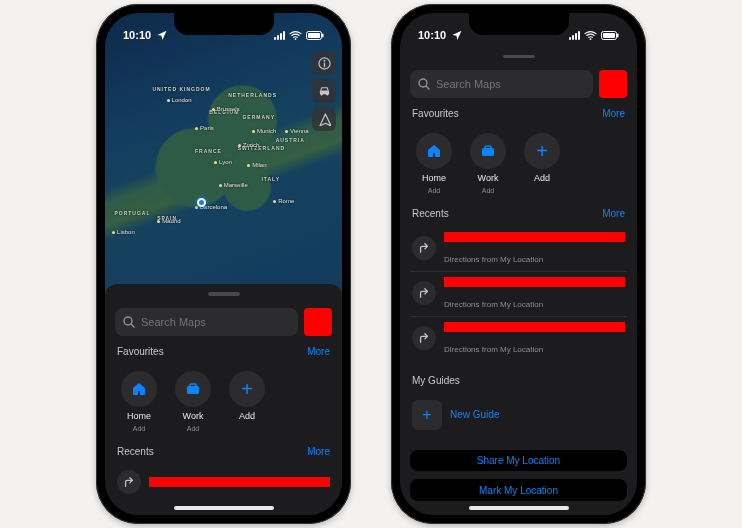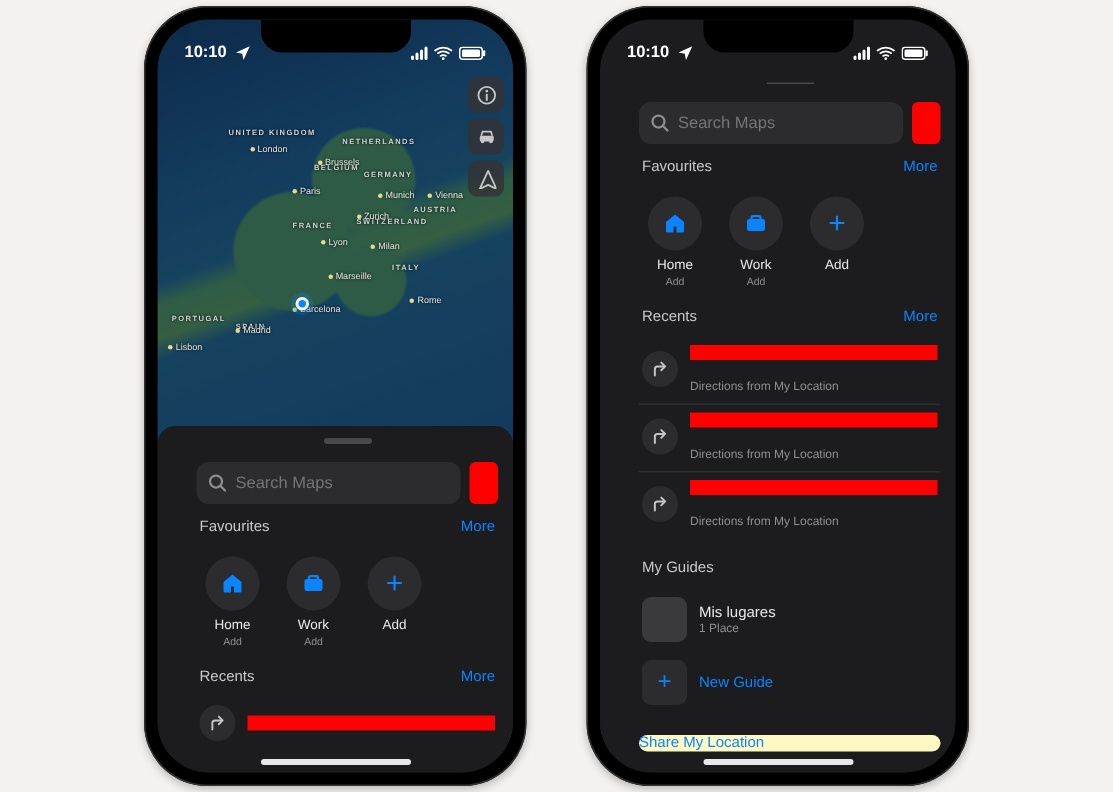--- a/index.html
+++ b/index.html
@@ -86,21 +86,21 @@
       position:absolute; top:6px; right:6px; display:flex; flex-direction:column; gap:4px; z-index:10;
     }
     .side-btn {
       width:24px;height:24px; background:rgba(50,50,54,.85); border-radius:6px;
       display:flex;align-items:center;justify-content:center; color:#c6c6c8;
     }
     .side-btn svg{width:13px;height:13px;}
 
     
     .panel {
-      background:#1c1c1e; padding:8px 10px 14px 26px; display:flex; flex-direction:column;
+      background:#1c1c1e; padding:8px 10px 14px 10px; display:flex; flex-direction:column;
       gap:8px;
     }
     .panel.full { flex:1; overflow:hidden; }
     .grabber {
       width:32px;height:4px;border-radius:3px;background:#48484a; margin:0 auto 4px;
     }
     .search-row { display:flex; gap:6px; align-items:center;}
     .search {
       flex:1; background:#2c2c2e; border-radius:8px; height:28px;
       display:flex; align-items:center; gap:6px; padding:0 8px; color:#8e8e93;
@@ -148,22 +148,22 @@
     .guide-add{
       width:30px;height:30px;border-radius:6px;background:#2c2c2e;
       display:flex;align-items:center;justify-content:center;color:#0a84ff;font-size:16px;
     }
     .guide-body{display:flex;flex-direction:column;}
     .guide-title{font-size:10px;color:#e8e8ea;}
     .guide-sub{font-size:8px;color:#8e8e93;}
     .guide-new{font-size:10px;color:#0a84ff;}
 
     .action-btn{
-      background:#fef9c3; border-radius:8px; height:30px;
-      display:flex; align-items:center; 
+      background:#000000; border-radius:8px; height:30px;
+      display:flex; align-items:center; justify-content:center;
       font-size:10px; color:#0a84ff;
     }
   </style>
 </head>
 <body>
 
 <svg width="0" height="0" style="position:absolute">
   <defs>
     <g id="ic-search">
         <circle cx="5" cy="5" r="4" fill="none" stroke="currentColor" stroke-width="1.5"></circle>
@@ -468,32 +468,28 @@
               <div class="recent-sub">Directions from My Location</div>
             </div>
           </div>
         </div>
 
       <div class="section-hdr" style="margin-top:4px;">
         <span class="section-title">My Guides</span>
       </div>
       <div class="list">
         <div class="guide-item">
-          <div class="guide-thumb"></div>
-          <div class="guide-body">
-            <span class="guide-title">Mis lugares</span>
-            <span class="guide-sub">1 Place</span>
-          </div>
-        </div>
-        <div class="guide-item">
           <div class="guide-add">+</div>
           <span class="guide-new">New Guide</span>
         </div>
       </div>
 
       <div class="action-btn" style="margin-top:6px;">
         <span>Share My Location</span>
+      </div>
+      <div class="action-btn">
+        <span>Mark My Location</span>
       </div>
     </div>
 
     <div class="home-indicator"></div>
   </div>
 </div>
 
 </body></html>

